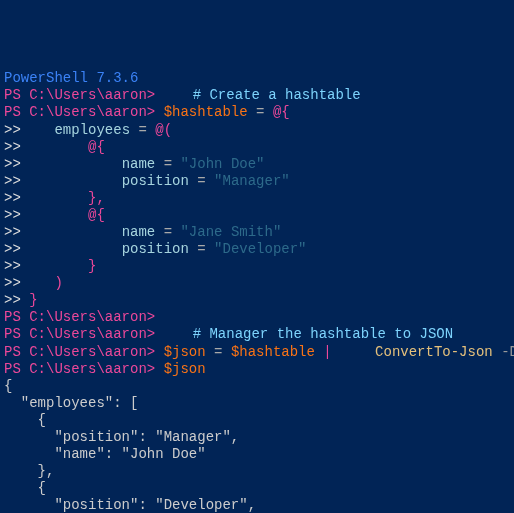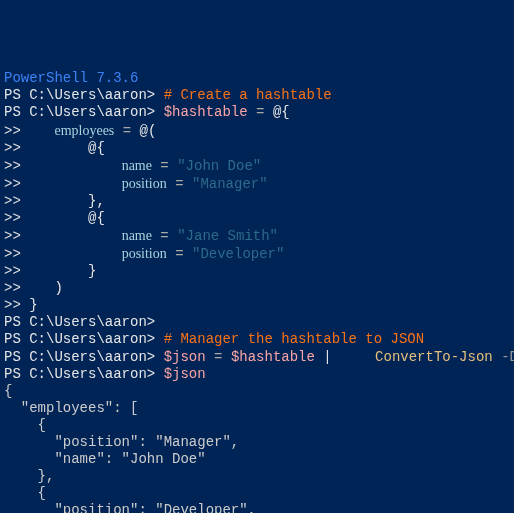--- a/index.html
+++ b/index.html
@@ -16,34 +16,34 @@
       padding: 2px 4px;
       width: 514px;
       height: 513px;
       overflow: hidden;
       white-space: pre;
     }
     .title {
       color: #3b82f6;
     }
     .prompt {
-      color: #e5e5e5;
+      color: #ec4899;
     }
     .comment {
-      color: #f97316;
+      color: #7dd3fc;
+      margin-left: 29px;
     }
     .variable {
-      color: #fca5a5;
+      color: #f97316;
     }
     .string {
       color: #2d6a8a;
     }
     .property {
       color: #a6d4de;
-      font-family: Liberation Serif, serif;
     }
     .operator {
       color: #a9a9a9;
     }
     .cmdlet {
       color: #e5c07b;
       margin-left: 35px;
     }
     .param {
       color: #999999;

